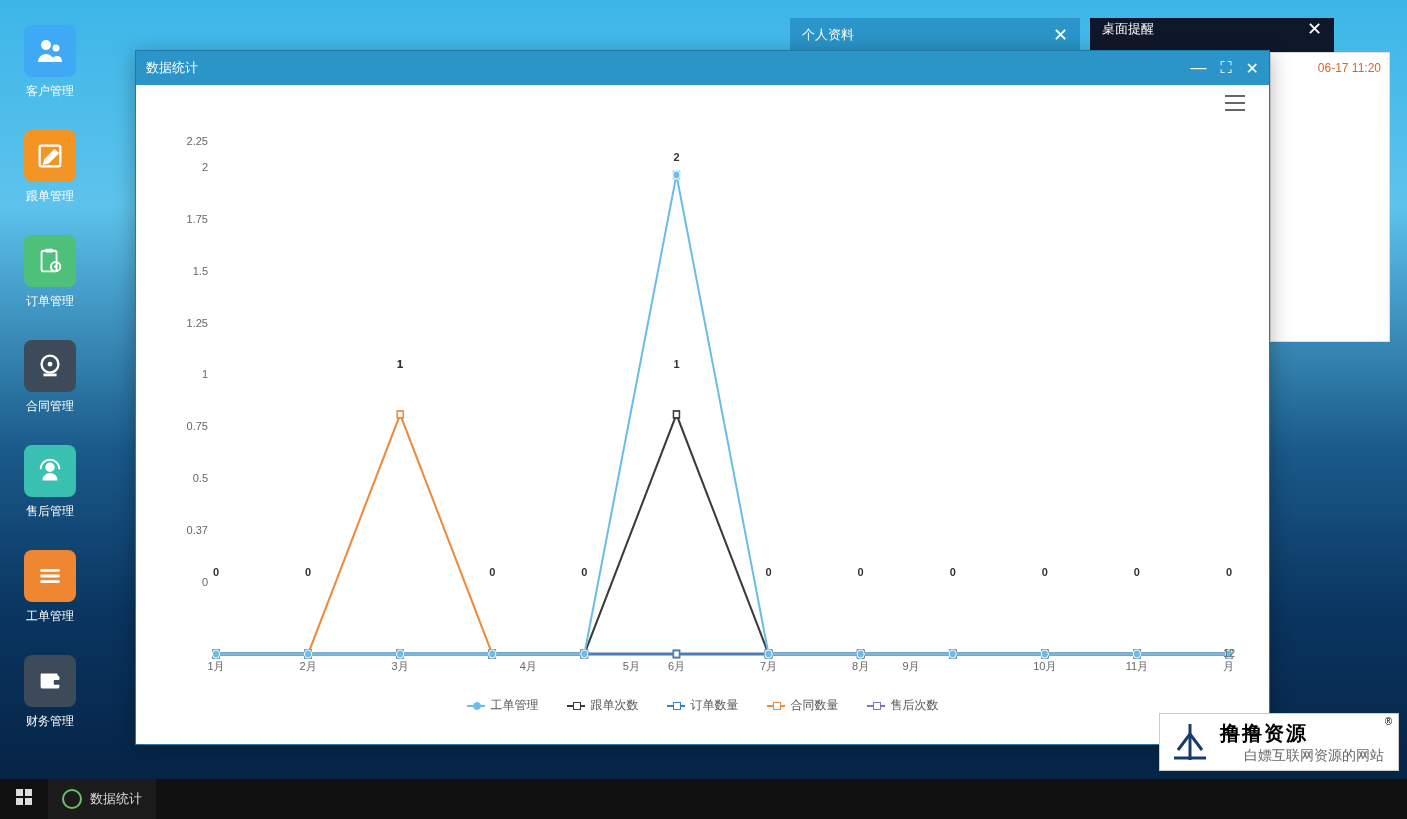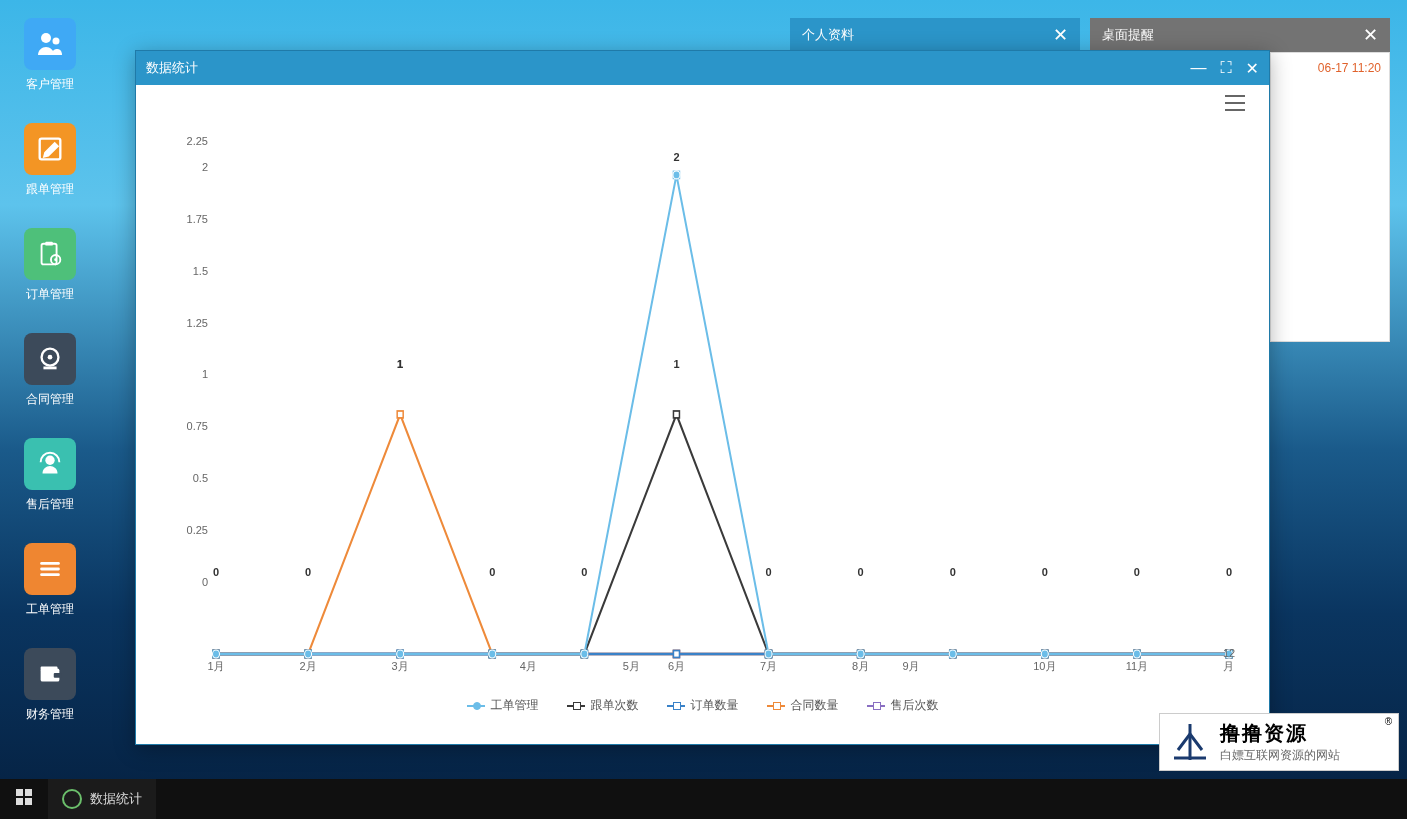--- a/index.html
+++ b/index.html
@@ -5,42 +5,42 @@
 * { box-sizing: border-box; margin: 0; padding: 0; }
 body {
   width: 1407px; height: 819px;
   font-family: "Microsoft YaHei", Arial, sans-serif;
   font-size: 12px;
   background: linear-gradient(to bottom, #3cb6e8 0%, #5dc3ec 25%, #1a5a8a 55%, #0a3560 75%, #052040 100%);
   overflow: hidden; position: relative;
 }
 .sidebar {
   position: absolute; left: 0; top: 0; bottom: 40px; width: 100px;
-  display: flex; flex-direction: column; align-items: center; padding-top: 18px;
+  display: flex; flex-direction: column; align-items: center; padding-top: 25px;
 }
 .sidebar-item { text-align: center; margin-bottom: 30px; color: #fff; cursor: pointer; }
 .sidebar-icon {
   width: 52px; height: 52px; margin: 0 auto 6px; border-radius: 8px;
   display: flex; align-items: center; justify-content: center;
 }
 .sidebar-label { font-size: 12px; }
 .ic-blue { background: #3fa9f5; }
 .ic-orange { background: #f39524; }
 .ic-green { background: #4ec07a; }
 .ic-dark { background: #3c4a5a; }
 .ic-teal { background: #3ac0b0; }
 .ic-orange2 { background: #ef8631; }
 
 .panel-right1, .panel-right2 {
   position: absolute; top: 18px; height: 34px; line-height: 34px;
   color: #fff; font-size: 13px; padding: 6px 12px;
   display: flex; justify-content: space-between; align-items: center;
 }
 .panel-right1 { left: 790px; width: 290px; background: #2b95c9; }
-.panel-right2 { left: 1090px; width: 300px; background: #737373; }
+.panel-right2 { left: 1090px; width: 244px; background: #0f172a; align-items: flex-end; }
 .panel-close { font-size: 18px; cursor: pointer; }
 .panel-body {
   position: absolute; top: 52px; left: 1270px; width: 120px; height: 290px;
   background: #fff; color: #333; padding: 8px; border: 1px solid #ddd;
 }
 .panel-body .date { color: #e0622c; font-size: 12px; text-align: right; }
 .birthday-bar {
   position: absolute; top: 52px; left: 1090px; width: 300px; height: 30px;
   background: #fff; color: #333; padding: 6px 10px; font-size: 13px;
 }
@@ -123,21 +123,21 @@
 .watermark {
   position: absolute; right: 8px; bottom: 48px; width: 240px; height: 58px;
   background: #fff; border: 1px solid #ccc; display: flex; align-items: center;
   padding: 4px 8px; gap: 8px;
 }
 .wm-logo {
   width: 44px; height: 44px; display: flex; align-items: center; justify-content: center;
   color: #1a3a6e;
 }
 .wm-text1 { font-size: 20px; font-weight: bold; letter-spacing: 2px; }
-.wm-text2 { font-size: 12px; color: #666; }
+.wm-text2 { font-size: 14px; color: #666; margin-left: 24px; }
 .wm-r { position: absolute; right: 6px; top: 2px; font-size: 10px; }
 </style>
 </head>
 <body>
 
 <div class="sidebar">
   <div class="sidebar-item">
     <div class="sidebar-icon ic-blue">
       <svg width="32" height="32" viewBox="0 0 32 32">
           <g fill="#fff">
@@ -327,21 +327,21 @@
           <circle cx="368.3636363636364" cy="467" r="3.5" fill="#6bbde8" stroke="#fff"></circle>
           <circle cx="460.45454545454544" cy="51.888888888888914" r="3.5" fill="#6bbde8" stroke="#fff"></circle>
           <circle cx="552.5454545454545" cy="467" r="3.5" fill="#6bbde8" stroke="#fff"></circle>
           <circle cx="644.6363636363636" cy="467" r="3.5" fill="#6bbde8" stroke="#fff"></circle>
           <circle cx="736.7272727272727" cy="467" r="3.5" fill="#6bbde8" stroke="#fff"></circle>
           <circle cx="828.8181818181819" cy="467" r="3.5" fill="#6bbde8" stroke="#fff"></circle>
           <circle cx="920.9090909090909" cy="467" r="3.5" fill="#6bbde8" stroke="#fff"></circle>
           <circle cx="1013" cy="467" r="3.5" fill="#6bbde8" stroke="#fff"></circle>
         </svg>
     <div class="ylabel" style="top: 467px;">0</div>
-        <div class="ylabel" style="top: 415.111px;">0.25</div>
+        <div class="ylabel" style="top: 415.111px;">0.37</div>
         <div class="ylabel" style="top: 363.222px;">0.5</div>
         <div class="ylabel" style="top: 311.333px;">0.75</div>
         <div class="ylabel" style="top: 259.444px;">1</div>
         <div class="ylabel" style="top: 207.556px;">1.25</div>
         <div class="ylabel" style="top: 155.667px;">1.5</div>
         <div class="ylabel" style="top: 103.778px;">1.75</div>
         <div class="ylabel" style="top: 51.8889px;">2</div>
         <div class="ylabel" style="top: 0px; margin-top: 26px;">2.25</div>
         <div class="xlabel" style="left: 0px;">1月</div>
         <div class="xlabel" style="left: 92.0909px;">2月</div>

